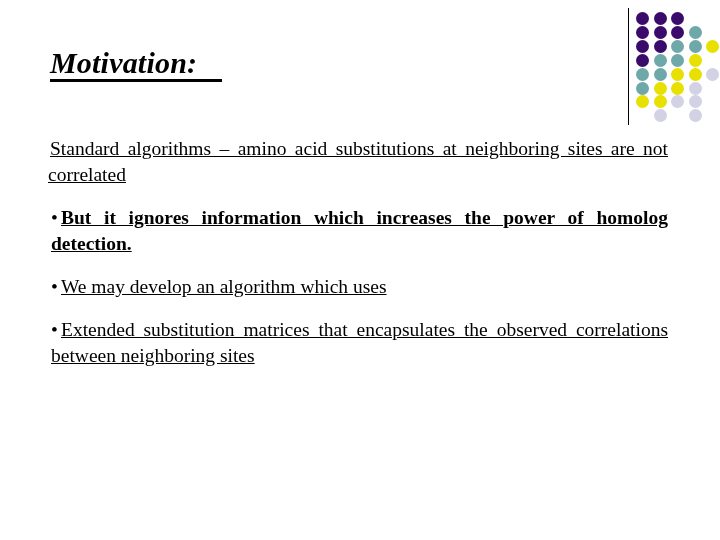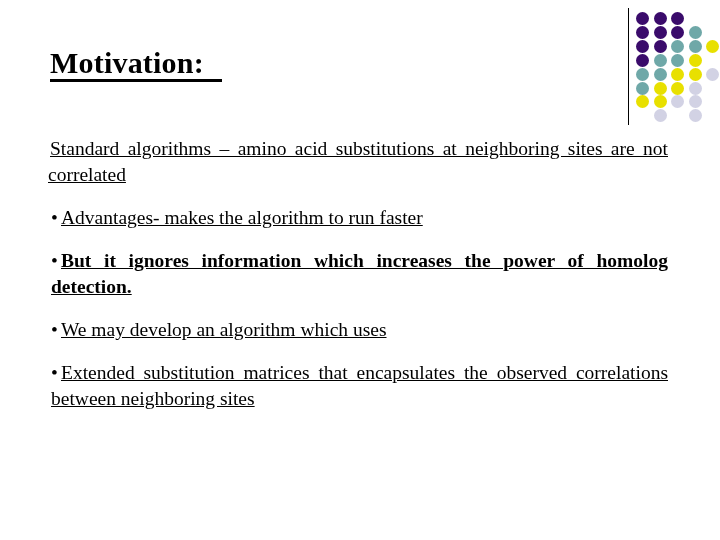--- a/index.html
+++ b/index.html
@@ -57,20 +57,21 @@
   
   #title {
     position: absolute;
     left: 50px;
     top: 44px;
     font-size: 30px;
     font-weight: bold;
     line-height: 38px;
     letter-spacing: 0.2px;
     white-space: nowrap;
+    font-style: italic;
   }
   #title-underline {
     position: absolute;
     left: 50px;
     top: 79px;
     height: 3px;
     width: 172px;
     background: #000000;
   }
 
@@ -147,19 +148,18 @@
         <div class="deco-dot" style="left: 17.5px; top: 97.3px; background: rgb(210, 210, 228);"></div>
         <div class="deco-dot" style="left: 52.5px; top: 97.3px; background: rgb(210, 210, 228);"></div>
       </div>
   </div>
 
   <div id="title">Motivation:</div>
   <div id="title-underline"></div>
 
   <div id="body">
       <p class="block lead"><span>Standard algorithms – amino acid substitutions at neighboring sites are not correlated</span></p>
-      <p class="block bul"><span class="bullet-glyph">•</span><span>Advantages- makes the algorithm to run faster</span></p>
       <p class="block bul"><span class="bullet-glyph">•</span><span class="strongish">But it ignores information which increases the power of homolog detection.</span></p>
       <p class="block bul"><span class="bullet-glyph">•</span><span>We may develop an algorithm which  uses</span></p>
       <p class="block bul"><span class="bullet-glyph">•</span><span>Extended substitution matrices that encapsulates the observed correlations between neighboring sites</span></p>
     </div>
 
 </div>
 
 </body></html>

